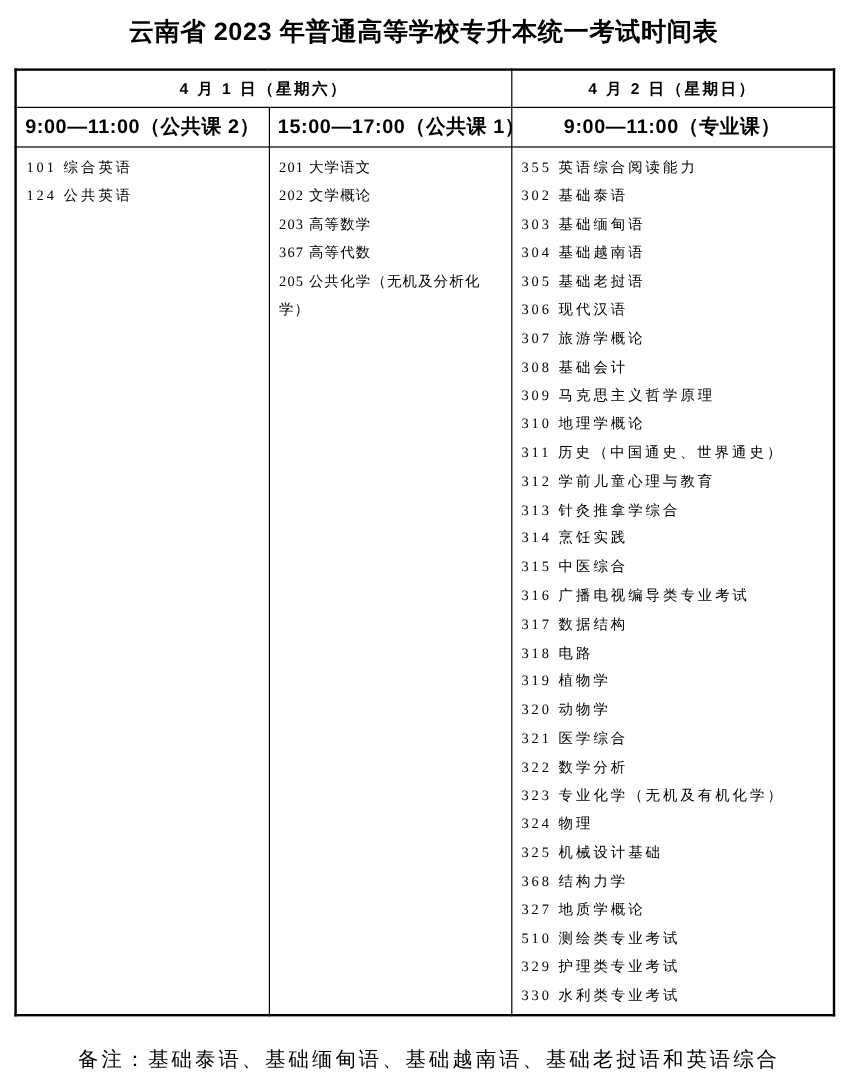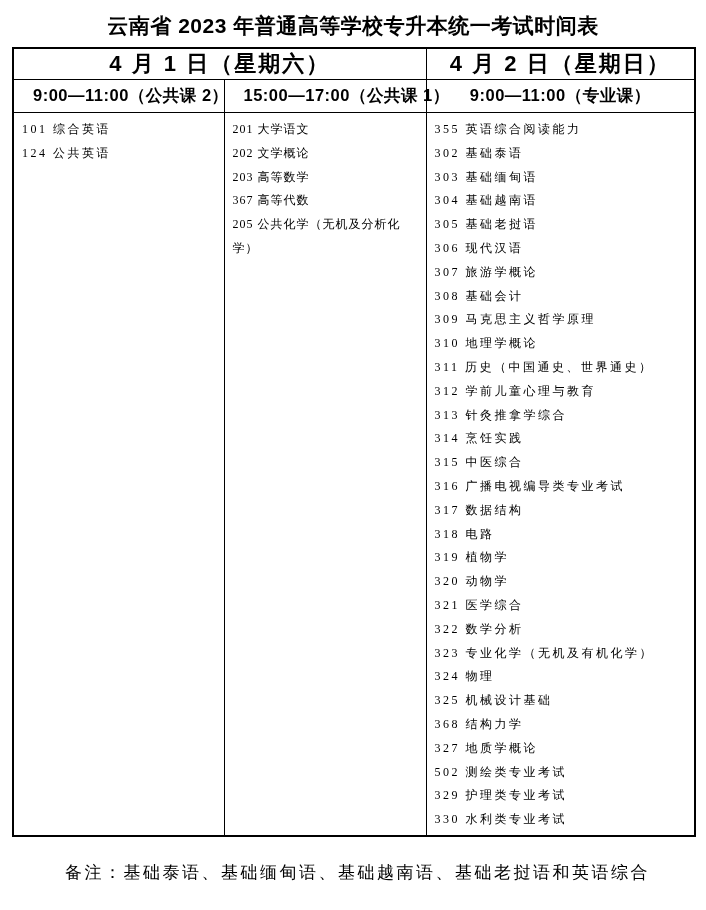--- a/index.html
+++ b/index.html
@@ -5,55 +5,55 @@
   html, body { margin: 0; padding: 0; }
   body {
     width: 706px;
     height: 910px;
     background: #ffffff;
     color: #000000;
     font-family: "Liberation Serif", serif;
     position: relative;
   }
   .page-title {
-    margin: 12px 0 7px 0;
+    margin: 12px 0 17px 0;
     text-align: center;
     font-family: "Liberation Sans", sans-serif;
     font-size: 21px;
     font-weight: bold;
     letter-spacing: 0.5px;
   }
   table.exam-table {
     border-collapse: collapse;
     table-layout: fixed;
     margin-left: 12px;
     width: 682px;
     border: 2px solid #000;
   }
   table.exam-table th, table.exam-table td {
     border: 1px solid #000;
   }
   th.day-header {
     height: 30px;
     font-family: "Liberation Sans", sans-serif;
-    font-size: 22px;
+    font-size: 13px;
     font-weight: bold;
     text-align: center;
     letter-spacing: 2px;
     padding: 0;
   }
   th.session-header {
     height: 32px;
     font-family: "Liberation Sans", sans-serif;
     font-size: 16.5px;
     font-weight: bold;
     text-align: center;
     letter-spacing: 0.5px;
     white-space: nowrap;
-    padding: 0 19px;
+    padding: 0 7px;
   }
   td.subjects-cell {
     vertical-align: top;
     padding: 5px 2px 3px 8px;
     font-size: 12px;
     line-height: 23.8px;
   }
   td.subjects-cell.col-0 .subject, td.subjects-cell.col-2 .subject { letter-spacing: 2.5px; }
   td.subjects-cell.col-1 { padding-right: 0; }
   td.subjects-cell.col-1 .subject { letter-spacing: 1px; }
@@ -122,21 +122,21 @@
           <div class="subject">318 电路</div>
           <div class="subject">319 植物学</div>
           <div class="subject">320 动物学</div>
           <div class="subject">321 医学综合</div>
           <div class="subject">322 数学分析</div>
           <div class="subject">323 专业化学（无机及有机化学）</div>
           <div class="subject">324 物理</div>
           <div class="subject">325 机械设计基础</div>
           <div class="subject">368 结构力学</div>
           <div class="subject">327 地质学概论</div>
-          <div class="subject">502 测绘类专业考试</div>
+          <div class="subject">510 测绘类专业考试</div>
           <div class="subject">329 护理类专业考试</div>
           <div class="subject">330 水利类专业考试</div>
         </td>
     </tr>
   </tbody>
 </table>
 
 <div class="note">
   <div class="note-line">备注：基础泰语、基础缅甸语、基础越南语、基础老挝语和英语综合</div>
 

